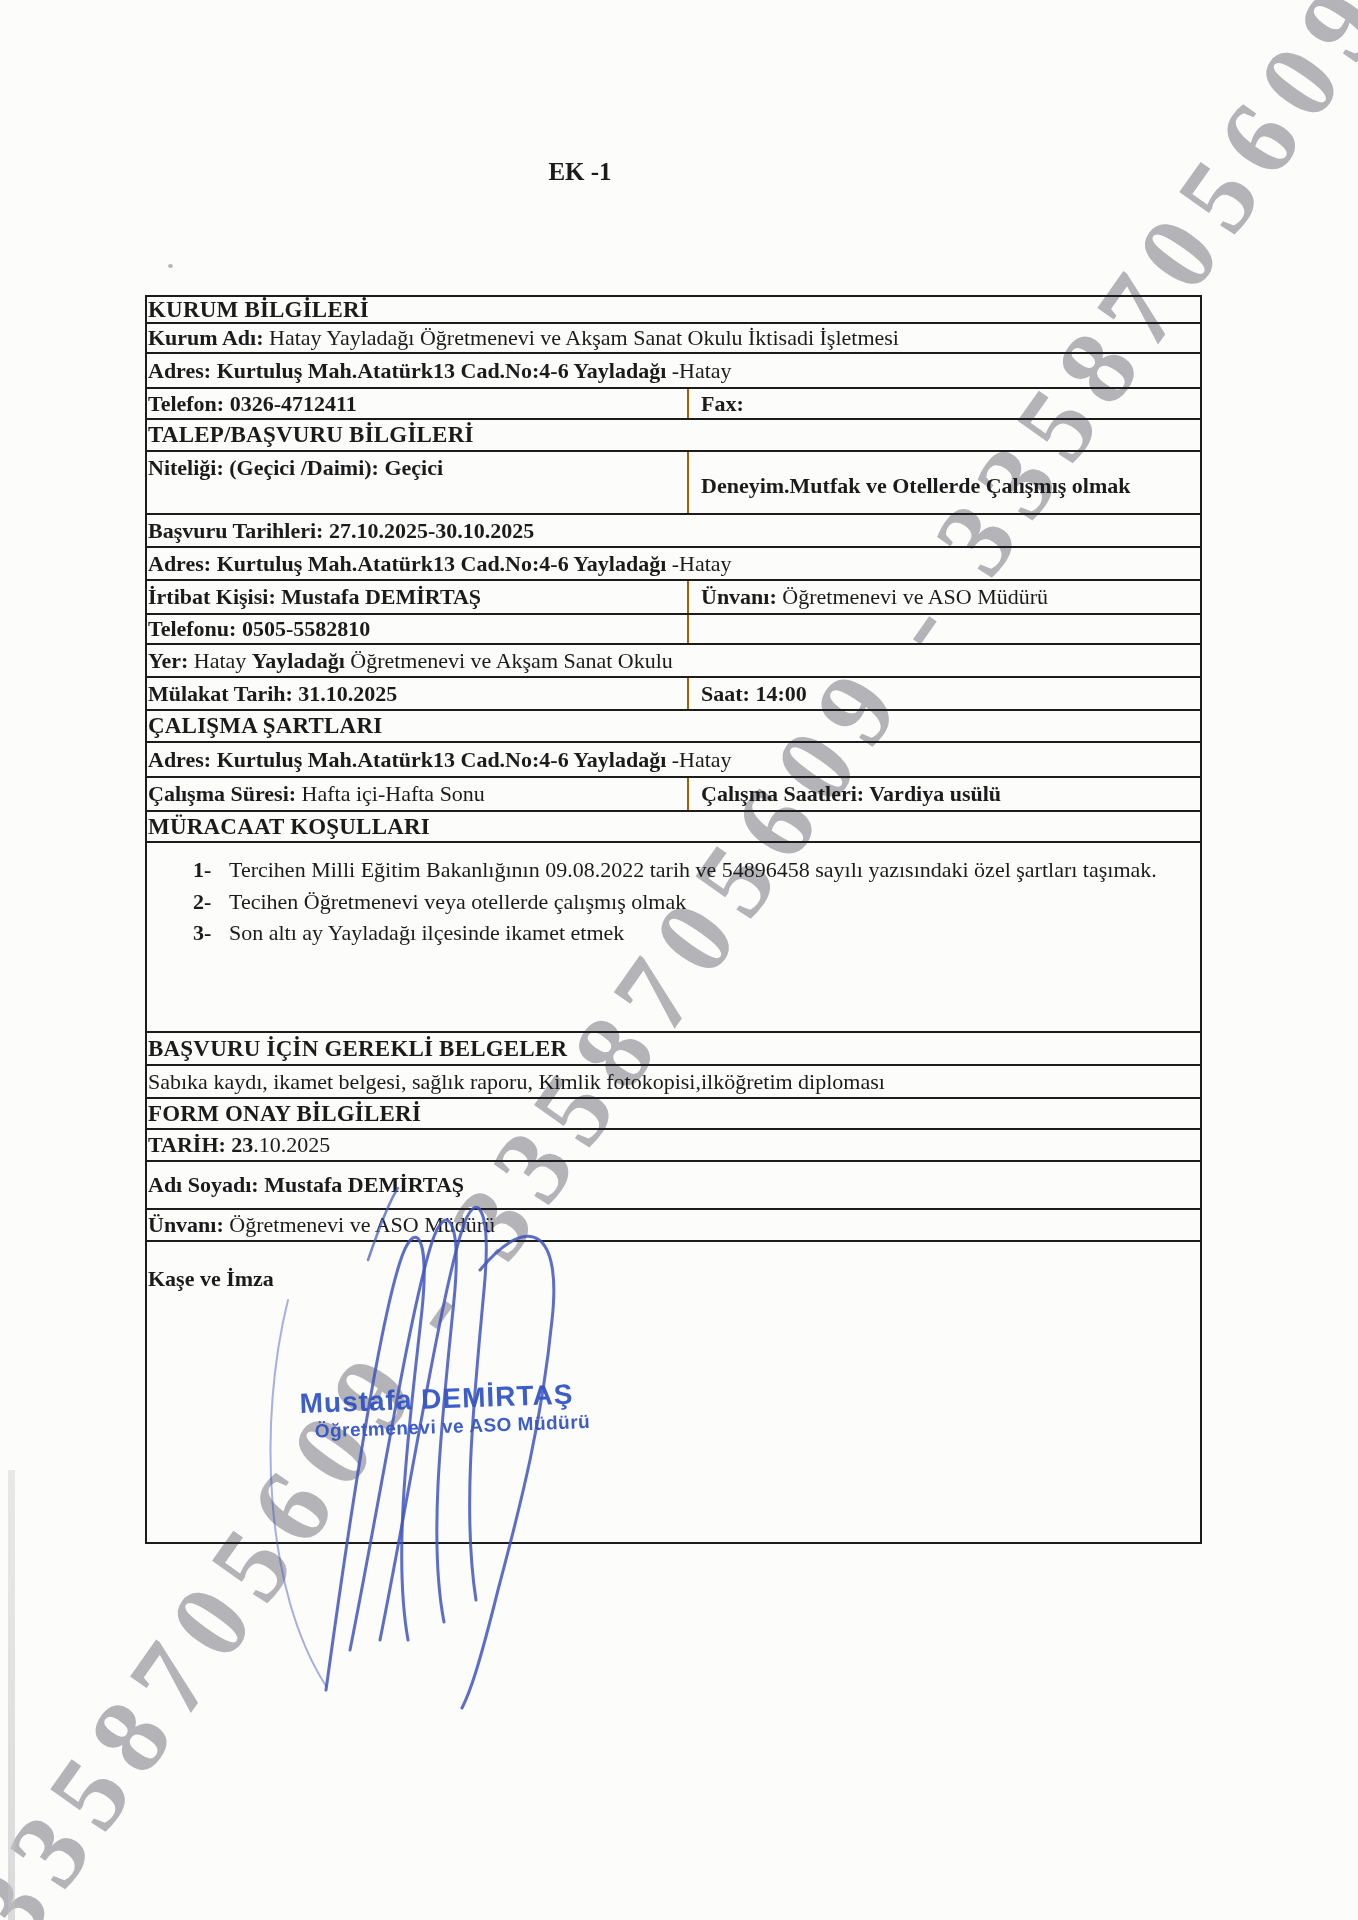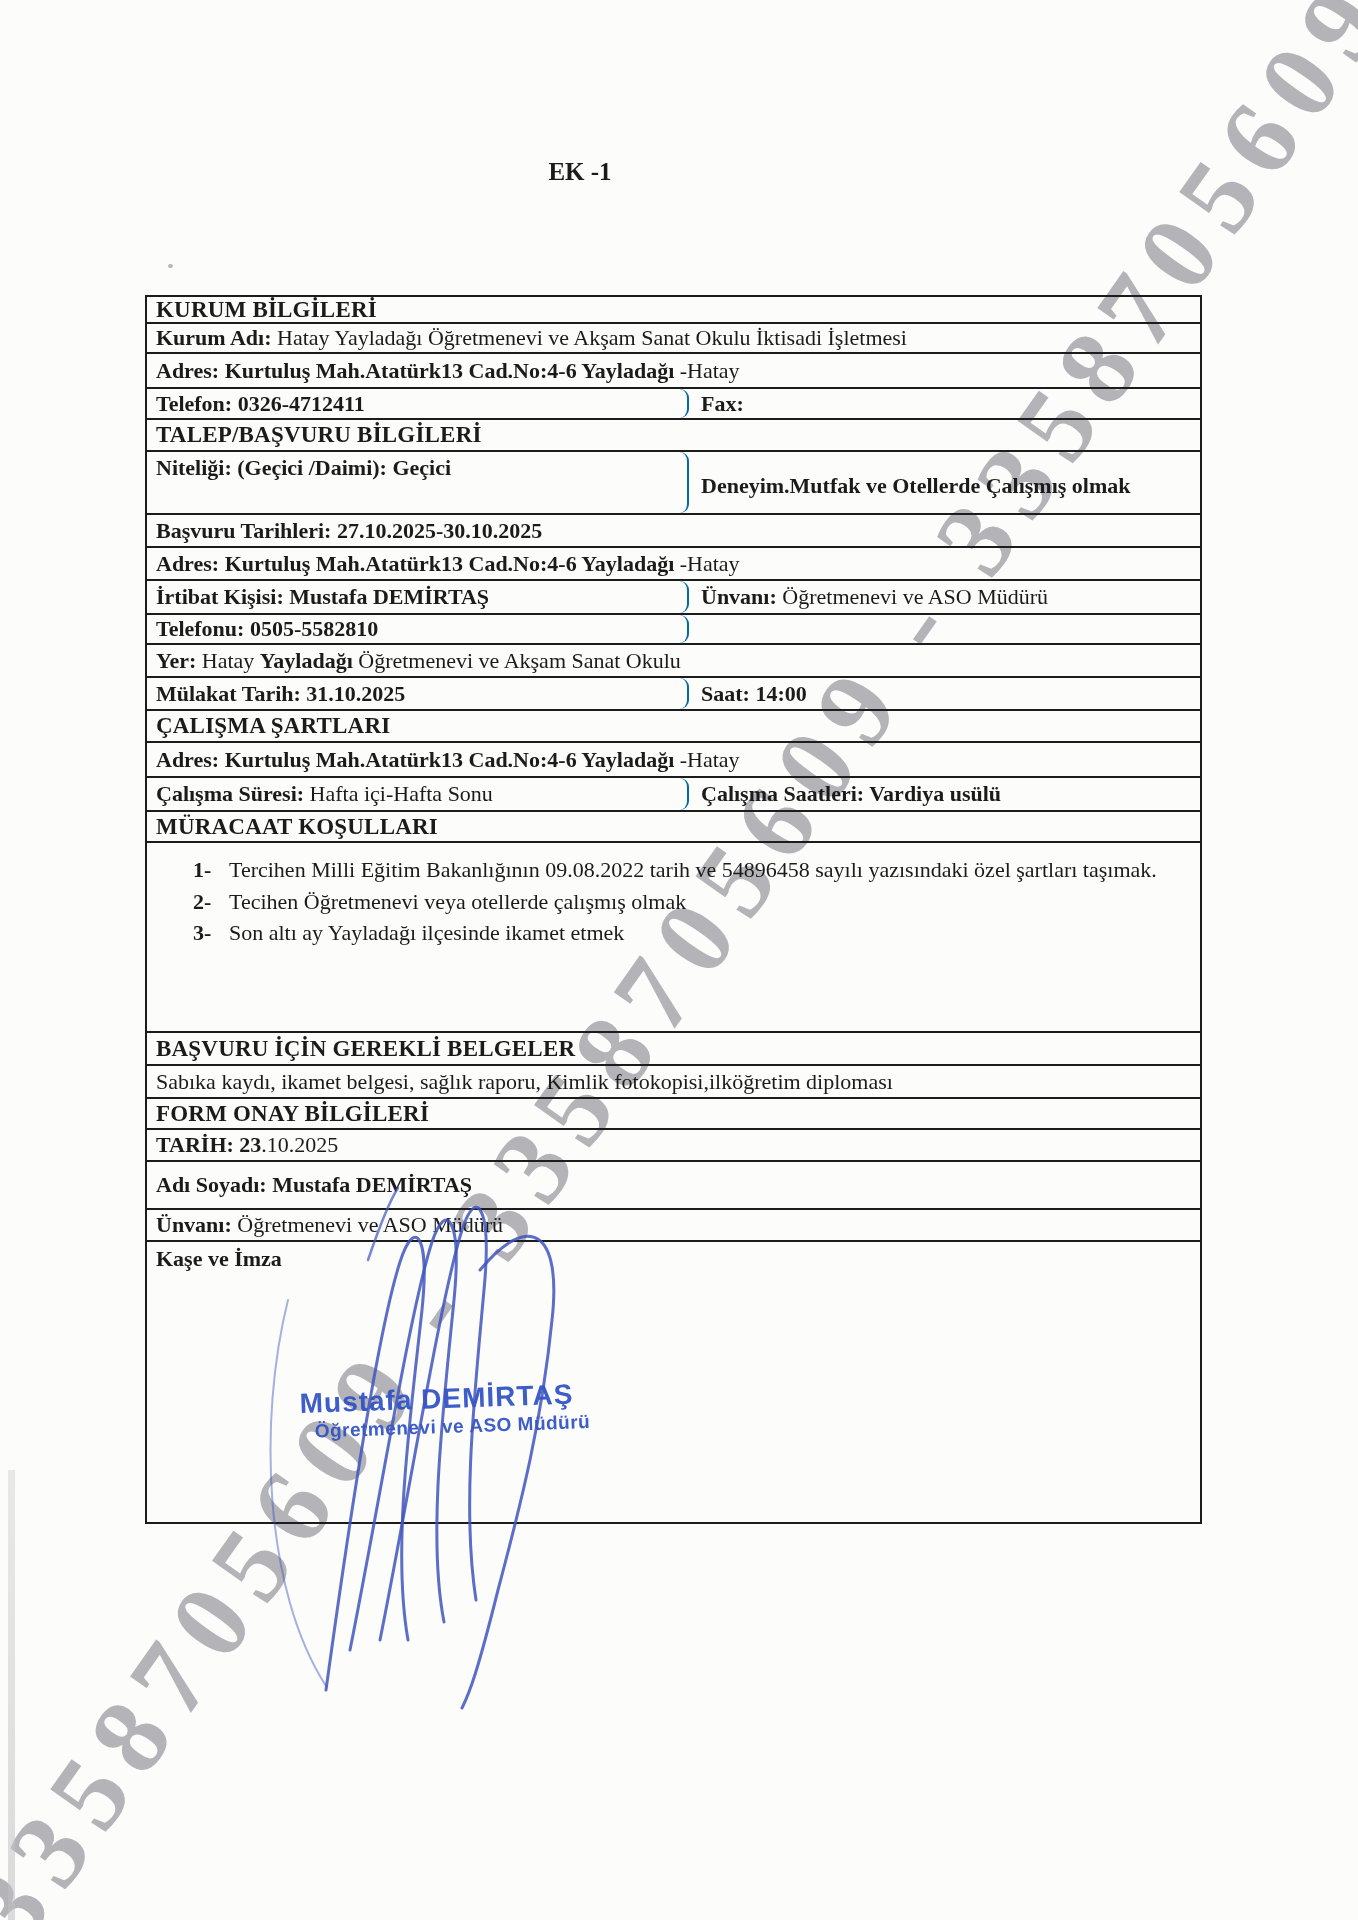--- a/index.html
+++ b/index.html
@@ -21,31 +21,31 @@
   .titles { position:absolute; left:80px; width:1000px; text-align:center; z-index:2; }
   #ek-label { top:158px; font-weight:bold; font-size:25px; }
   #main-title { top:228px; font-weight:bold; font-size:25px; letter-spacing:.3px; }
   
   #form-table {
     position:absolute; left:145px; top:295px; width:1057px; z-index:2;
     border:2px solid #1c1c1c; background:transparent;
   }
   .row { display:flex; border-bottom:2px solid #1c1c1c; font-size:22px; align-items:center; }
   .row:last-child { border-bottom:none; }
-  .cell { padding:1px 6px 1px 9px; }
-  .split .left { width:542px; border-right:2px solid #0369a1; align-self:stretch; display:flex; flex-direction:column; justify-content:center;border-radius:9px; }
+  .cell { padding:1px 6px 1px 1px; }
+  .split .left { width:542px; border-right:2px solid #a16207; align-self:stretch; display:flex; flex-direction:column; justify-content:center; }
   .split .right { flex:1; align-self:stretch; display:flex; flex-direction:column; justify-content:center; padding-left:12px; }
   .right.bottom { justify-content:flex-end; }
   .hdr { font-weight:bold; font-size:23px; letter-spacing:.2px; }
   .b { font-weight:bold; }
   .muracaat-cell { align-items:flex-start !important; }
   .li { display:flex; margin-top:2px; line-height:1.35; }
   .li .num { flex:0 0 36px; margin-left:46px; font-weight:bold; }
   .li .txt { flex:1; padding-right:32px; }
-  .kase-cell { align-items:flex-start !important; }
+  .kase-cell { align-items:flex-start !important;margin-top:20px; }
   
   #stamp {
     position:absolute; left:300px; top:1382px; z-index:3;
     transform:rotate(-2deg); color:#2d50c5; opacity:.92;
     font-family:"Liberation Sans", sans-serif; line-height:1.2;
   }
   #stamp .l1 { font-weight:bold; font-size:28px; letter-spacing:1px; }
   #stamp .l2 { font-weight:bold; font-size:19px; margin-left:14px; letter-spacing:.5px; }
   #signature { position:absolute; left:230px; top:1170px; z-index:4; }
   

